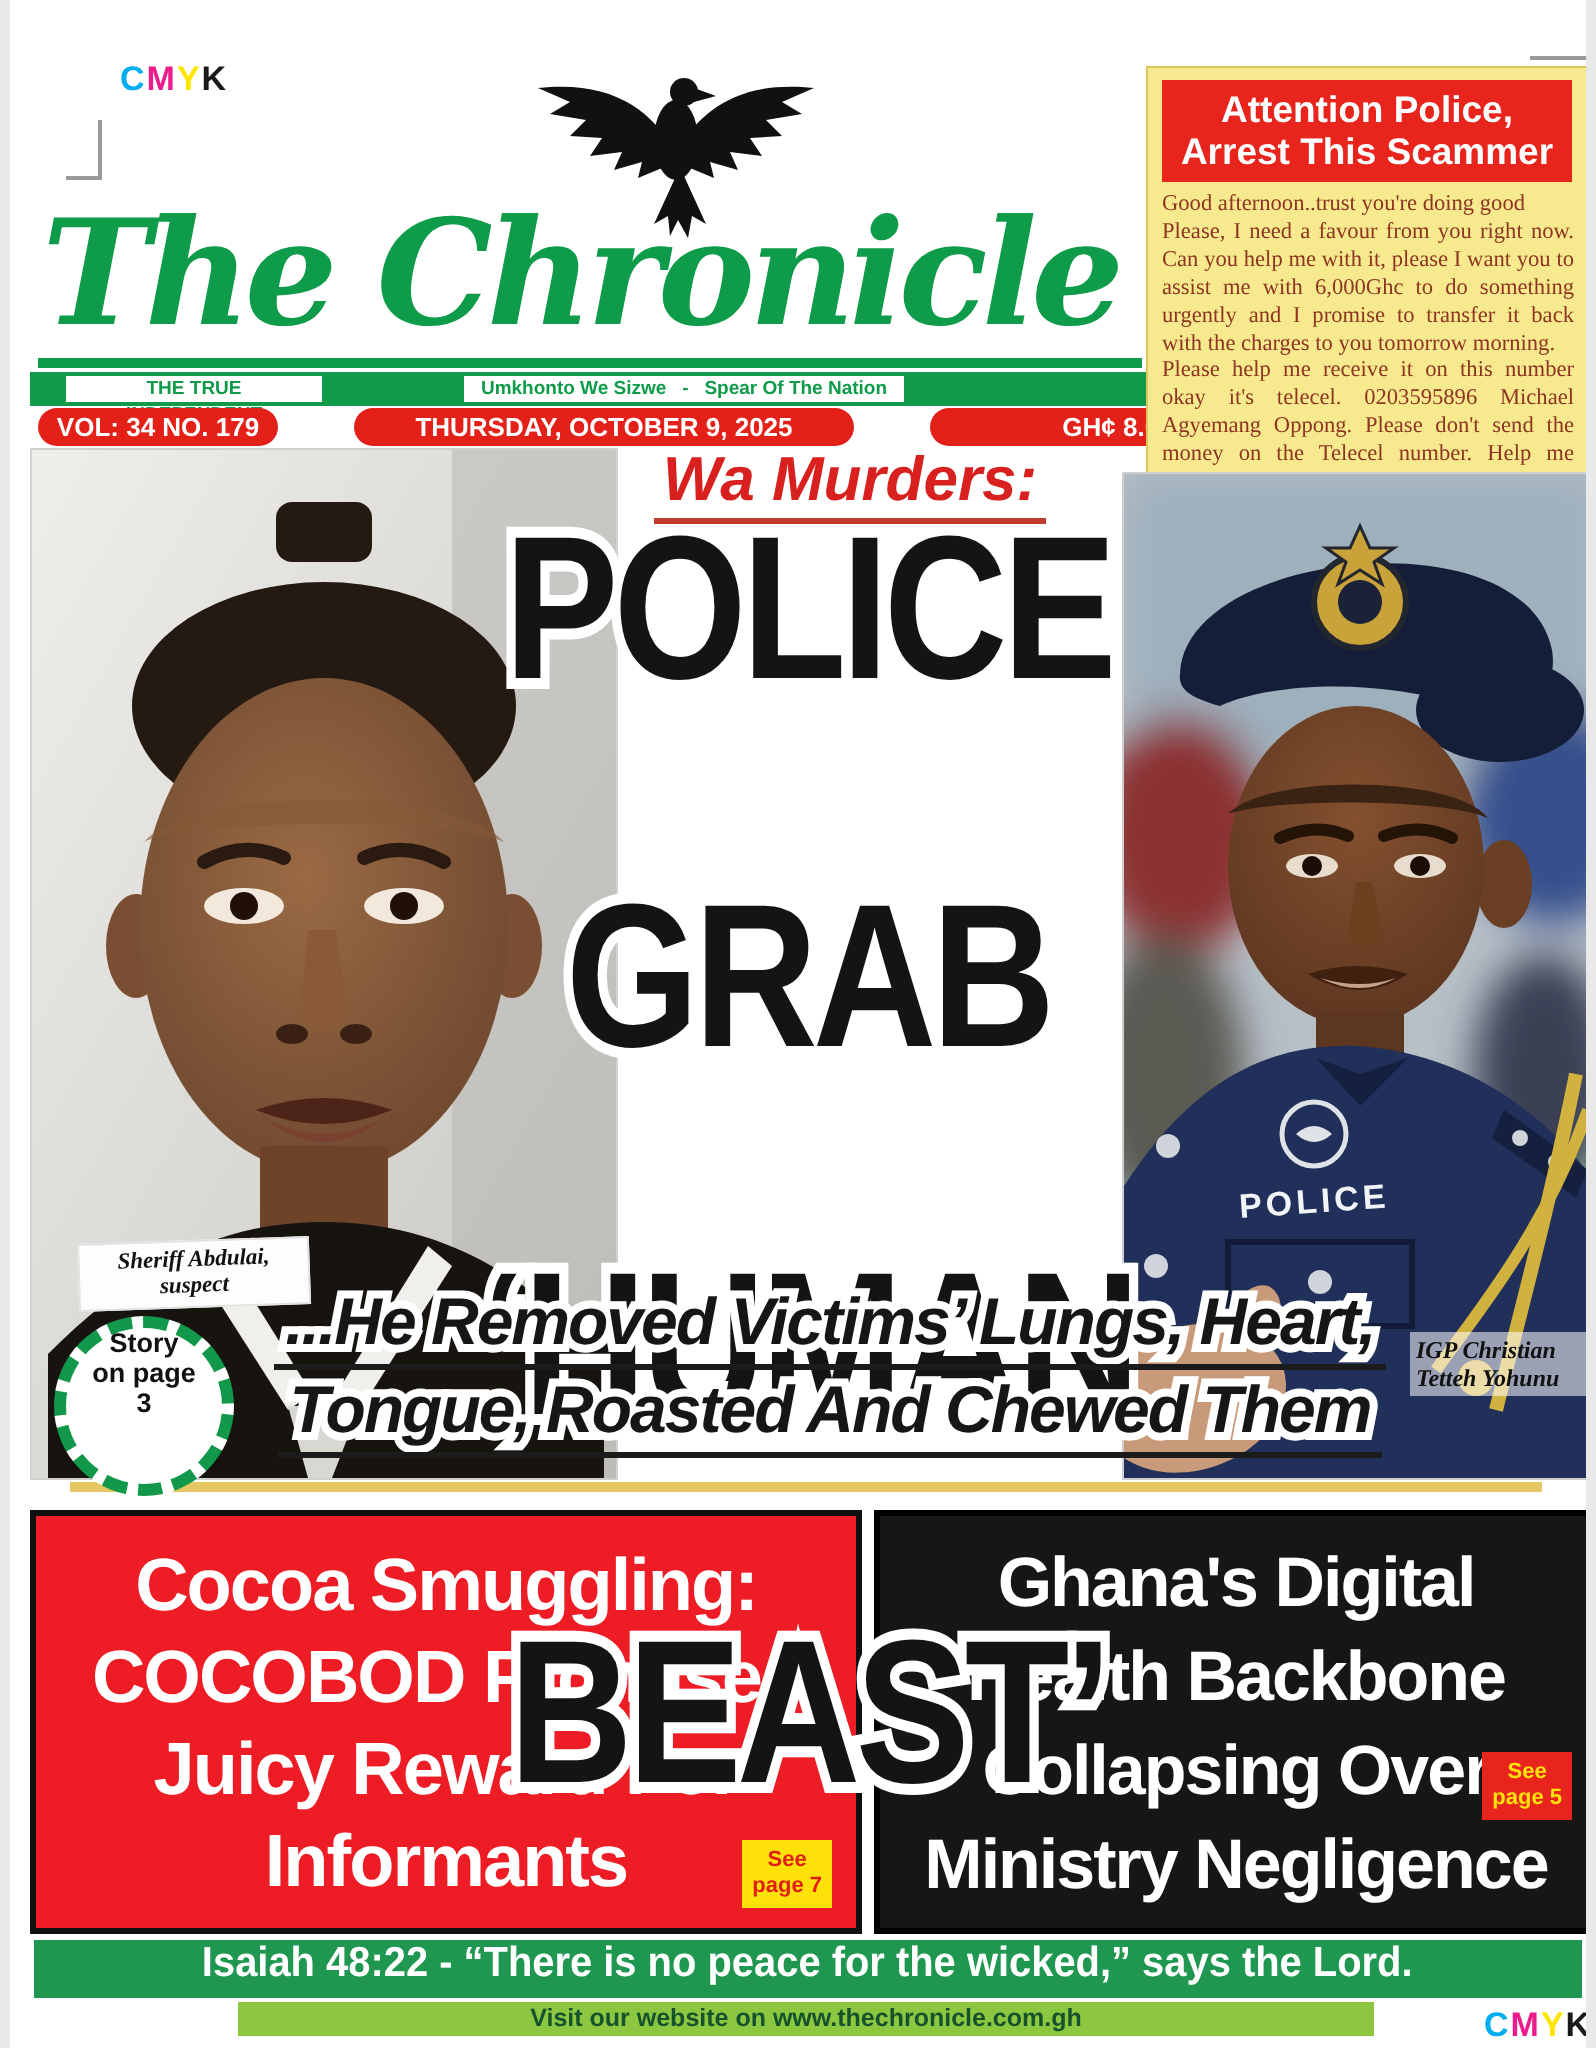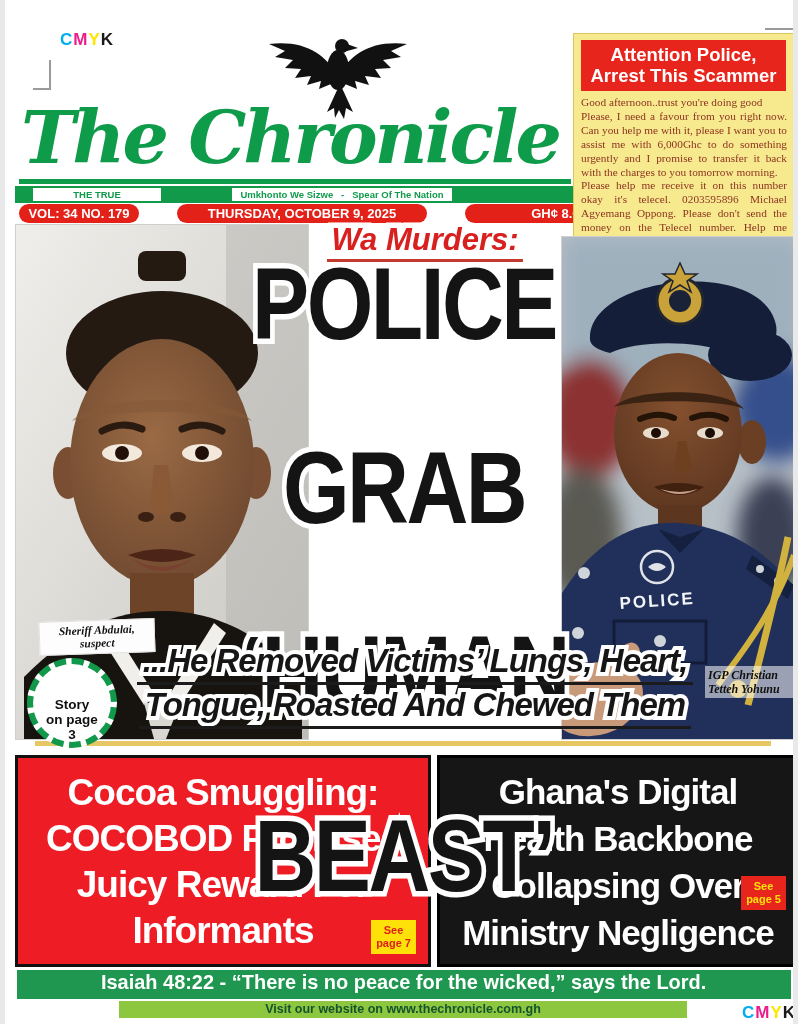--- a/index.html
+++ b/index.html
@@ -47,21 +47,21 @@
   .subhead span{display:inline-block;position:relative;color:#161616;font-style:italic;font-weight:bold;
     font-size:33px;letter-spacing:-1px;border-bottom:3px solid #1b1b1b;padding:0 6px 2px;}
   .subhead span::before{content:attr(data-text);position:absolute;left:6px;top:0;z-index:-1;color:#fff;
     -webkit-text-stroke:8px #ffffff;}
 
   
   #suspect-caption{left:34px;top:620px;width:110px;background:#fdfdfd;border:1px solid #e2e2e2;
     color:#111;font-family:"Liberation Serif",serif;font-style:italic;font-weight:bold;
     font-size:11.5px;line-height:13px;text-align:center;padding:3px 2px;z-index:6;transform:rotate(-2deg);}
   #story-badge{left:22px;top:658px;width:78px;height:78px;background:#fff;border:6px dashed #12984a;
-    border-radius:50%;z-index:6;display:flex;align-items:flex-end;justify-content:center;text-align:center;
+    border-radius:50%;z-index:6;display:flex;align-items:flex-start;justify-content:center;text-align:center;
     font-weight:bold;font-size:13.5px;line-height:15px;color:#111;}
   #igp-caption{left:700px;top:666px;width:92px;background:rgba(255,255,255,0.55);
     color:#111;font-family:"Liberation Serif",serif;font-style:italic;font-weight:bold;
     font-size:12px;line-height:14px;text-align:left;padding:2px 3px;z-index:6;}
 
   
   #gold-strip{left:30px;top:741px;width:736px;height:5px;background:#e7c763;}
   #story-left{left:10px;top:755px;width:410px;height:206px;background:#ee1c25;border:3px solid #101010;
     color:#fff;text-align:center;z-index:2;}
   #story-left .line{font-weight:bold;font-size:37px;line-height:46px;letter-spacing:-1px;}

